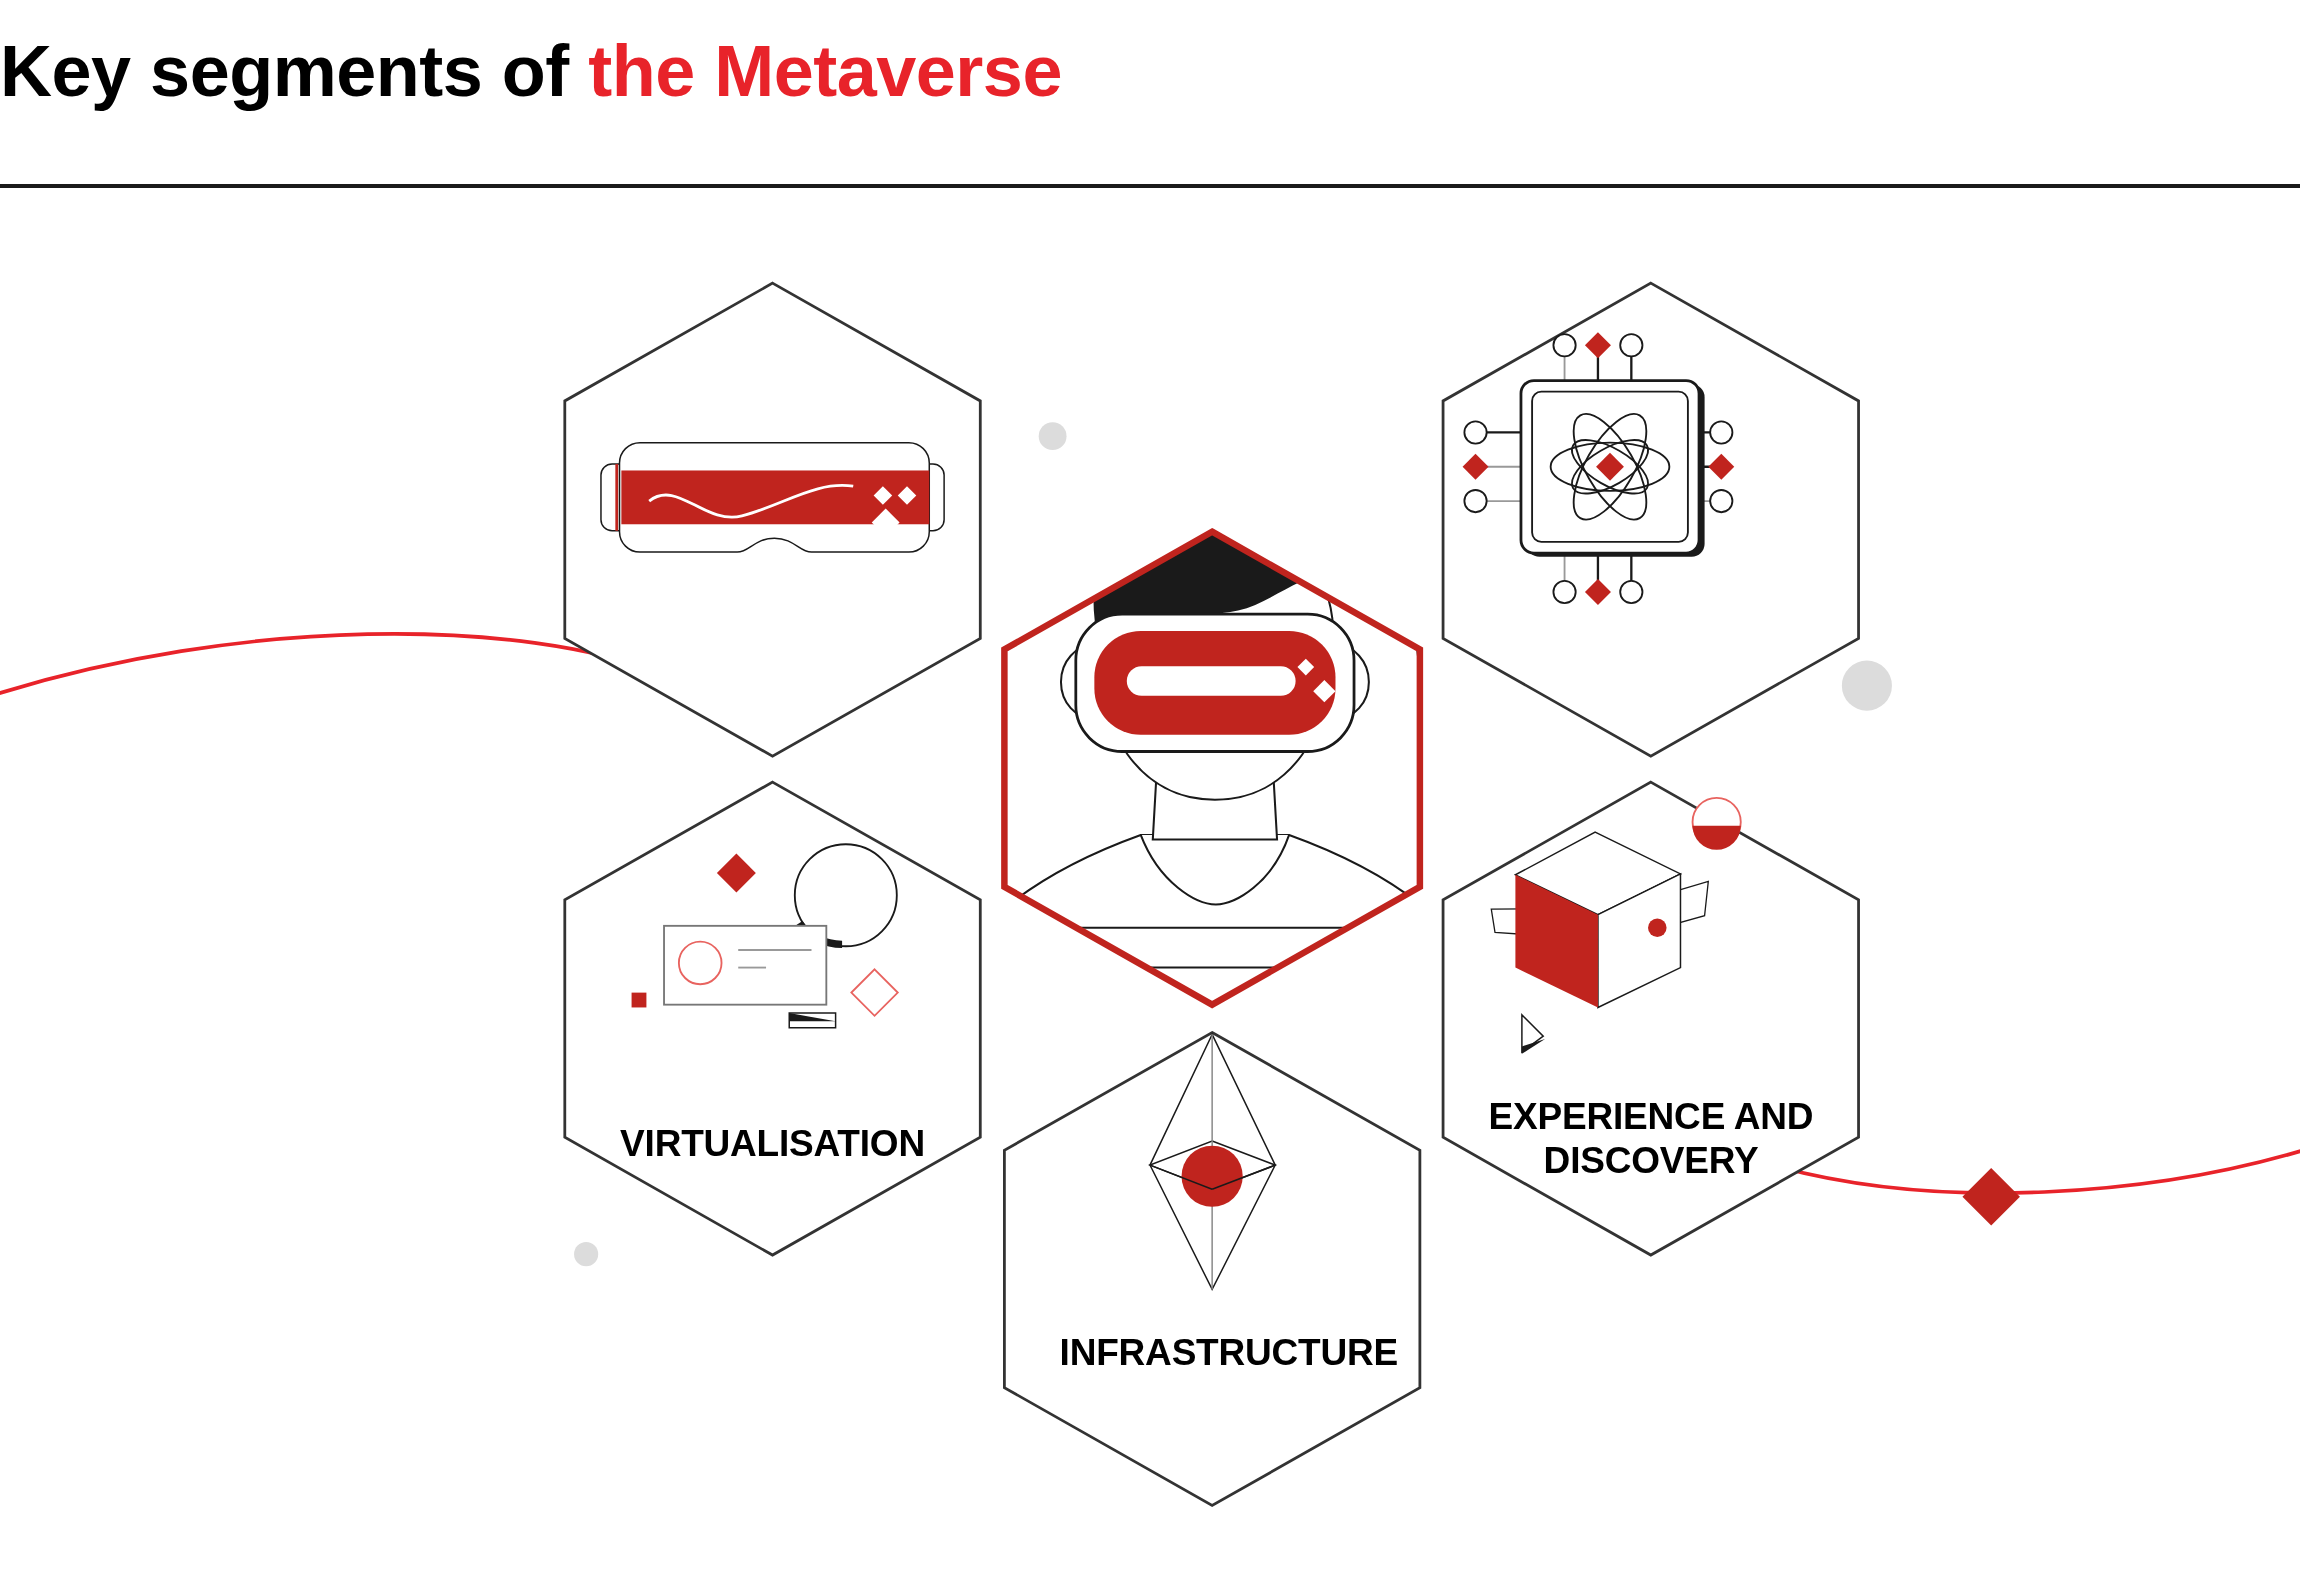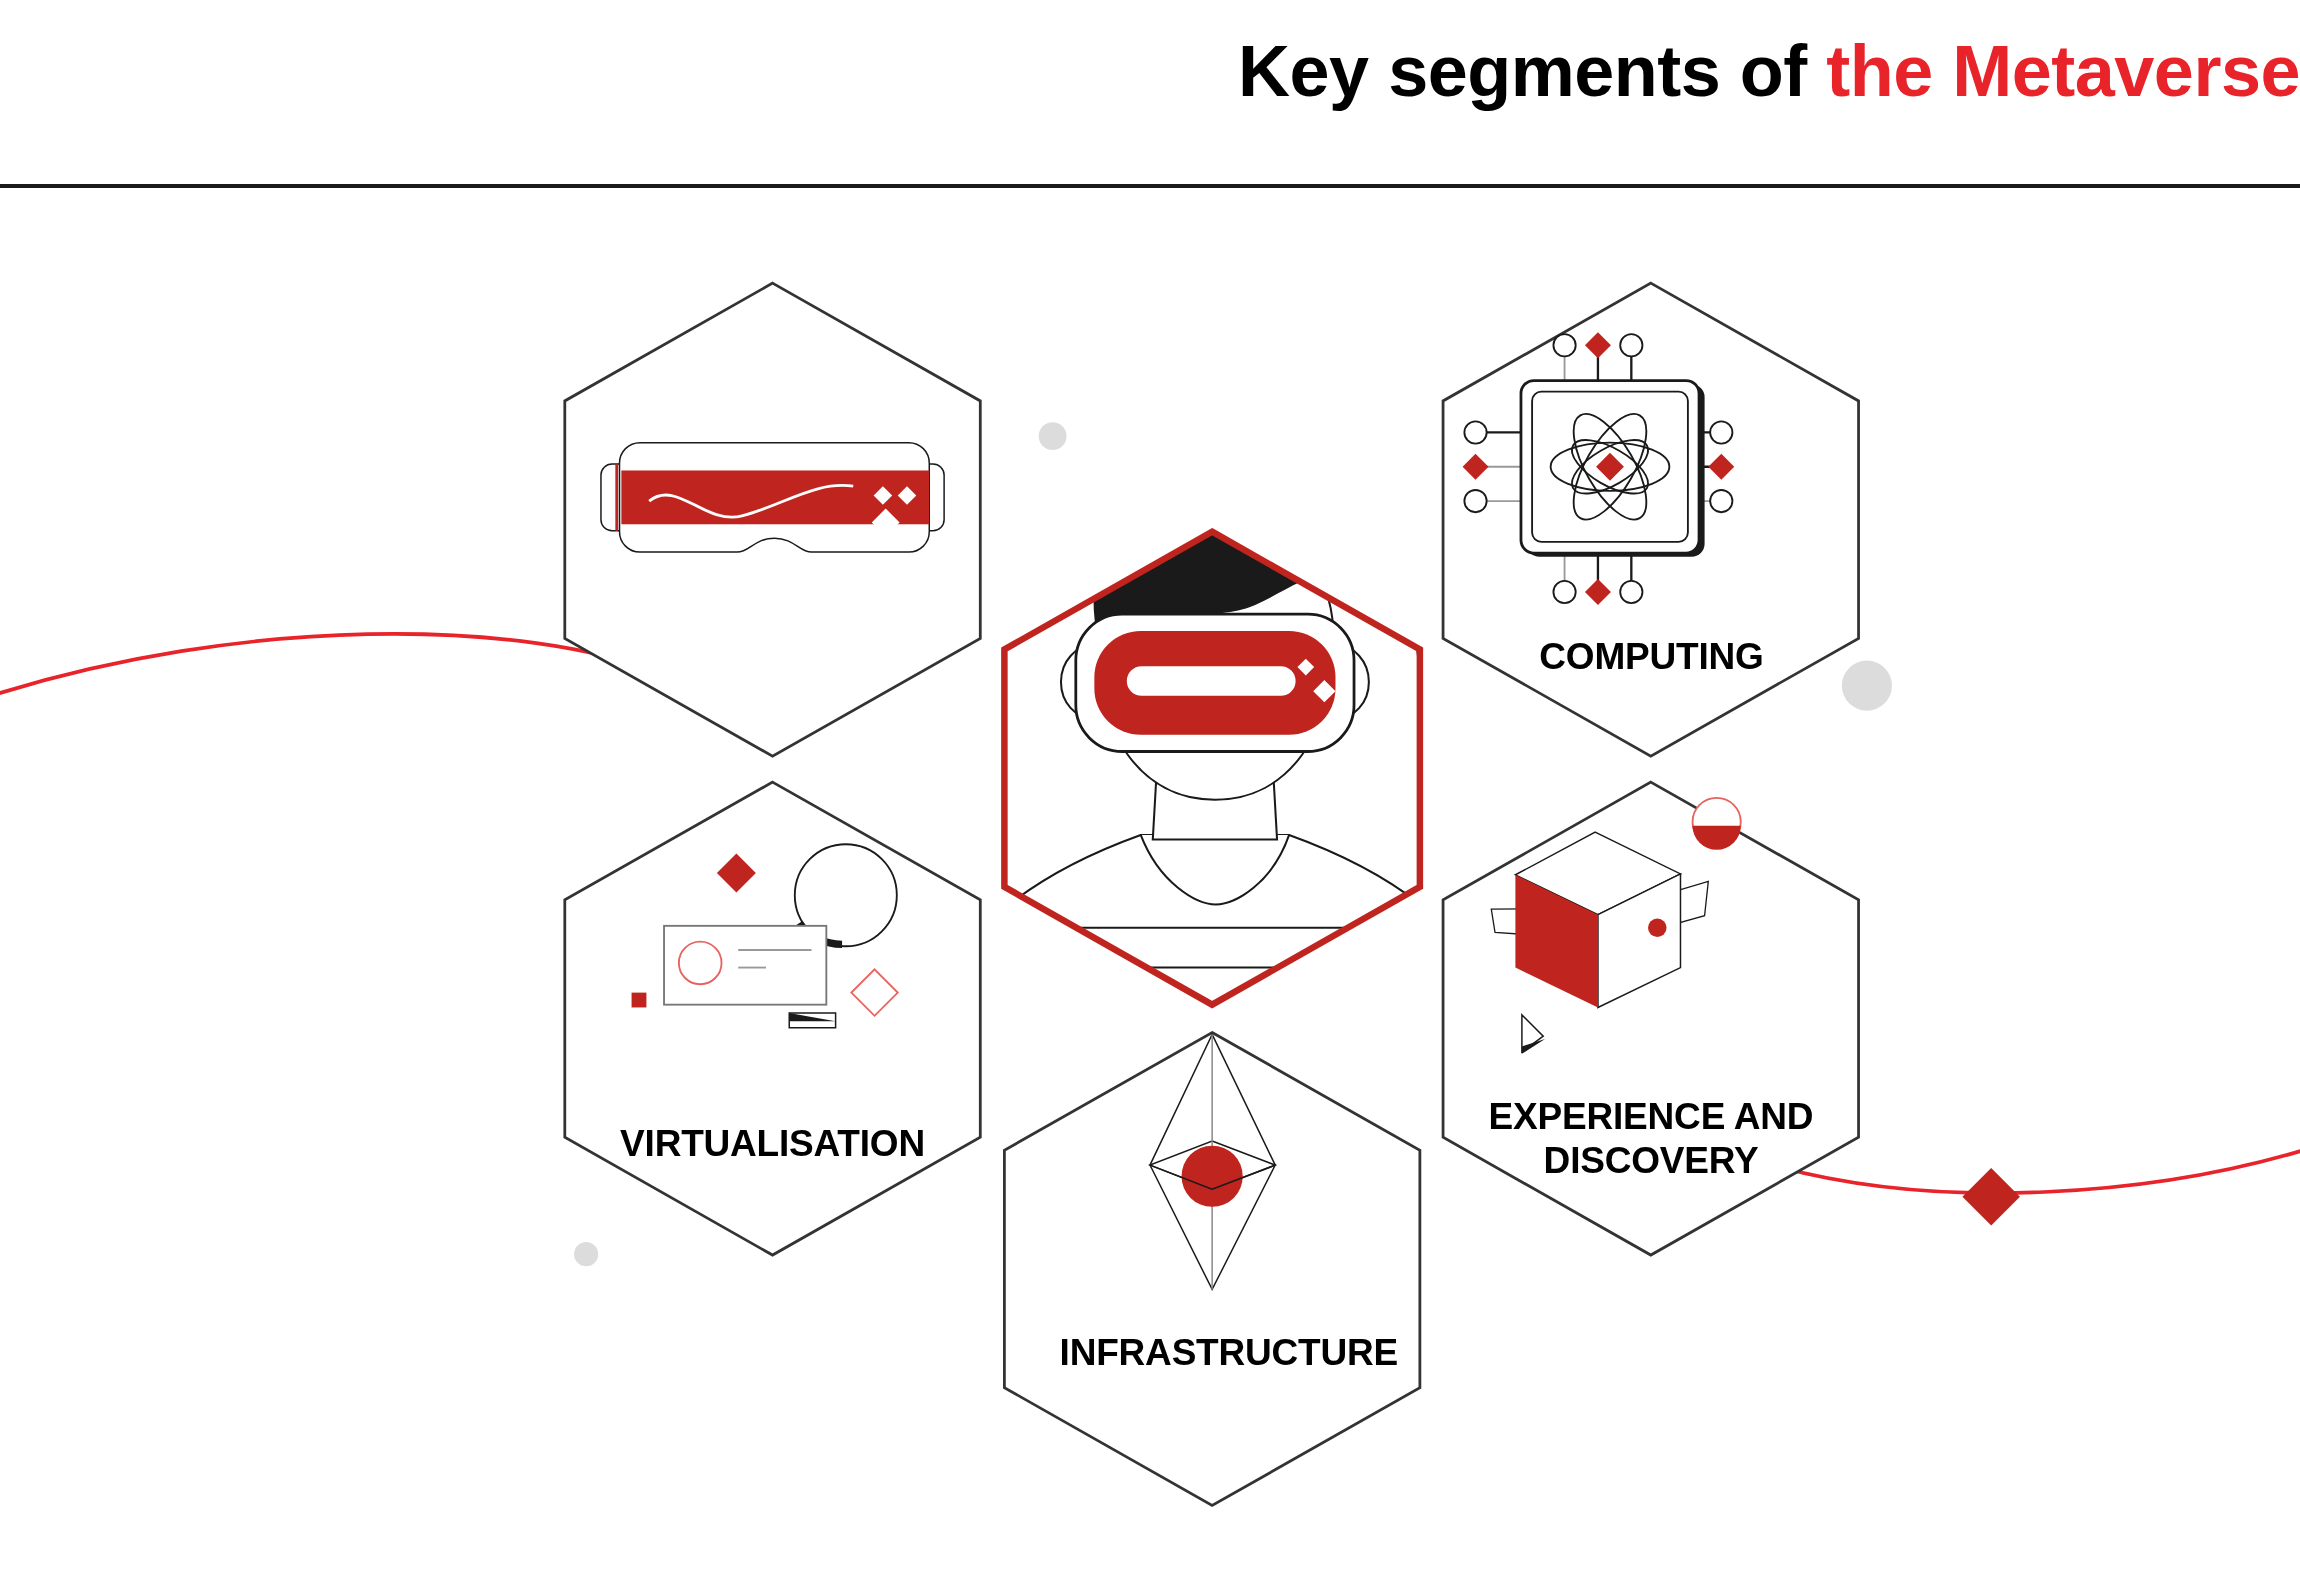--- a/index.html
+++ b/index.html
@@ -18,21 +18,21 @@
     position: absolute;
     top: 0; left: 0;
     width: 2300px;
     height: 1592px;
   }
   .title-wrap {
     position: absolute;
     top: 35px;
     left: 0;
     width: 2300px;
-    text-align: right;
+    text-align: left;
   }
   .title {
     font-family: "Liberation Sans", sans-serif;
     font-weight: bold;
     font-size: 72px;
     letter-spacing: -0.5px;
     line-height: 1.0;
     white-space: nowrap;
     display: inline-block;
   }
@@ -271,21 +271,20 @@
       <line x1="1307" y1="1115" x2="1307" y2="1390" stroke="#888888" stroke-width="1.6"></line>
 
       <circle cx="1307" cy="1268" r="33" fill="#C0241E"></circle>
 
       <line x1="1240" y1="1256" x2="1307" y2="1282" stroke="#1a1a1a" stroke-width="1.6"></line>
       <line x1="1375" y1="1256" x2="1307" y2="1282" stroke="#1a1a1a" stroke-width="1.6"></line>
     </g>
   </svg>
 
 
-  <div class="hex-label" style="left:1466px; top:635px; width:371px;">COMPUTING</div>
 
   <div class="hex-label" style="left:587px; top:1122px; width:371px;">VIRTUALISATION</div>
 
   <div class="hex-label" style="left:1447px; top:1095px; width:408px;">EXPERIENCE AND
 DISCOVERY</div>
 
   <div class="hex-label" style="left:1027px; top:1331px; width:371px;text-align:right;">INFRASTRUCTURE</div>
 
 </div>
 

